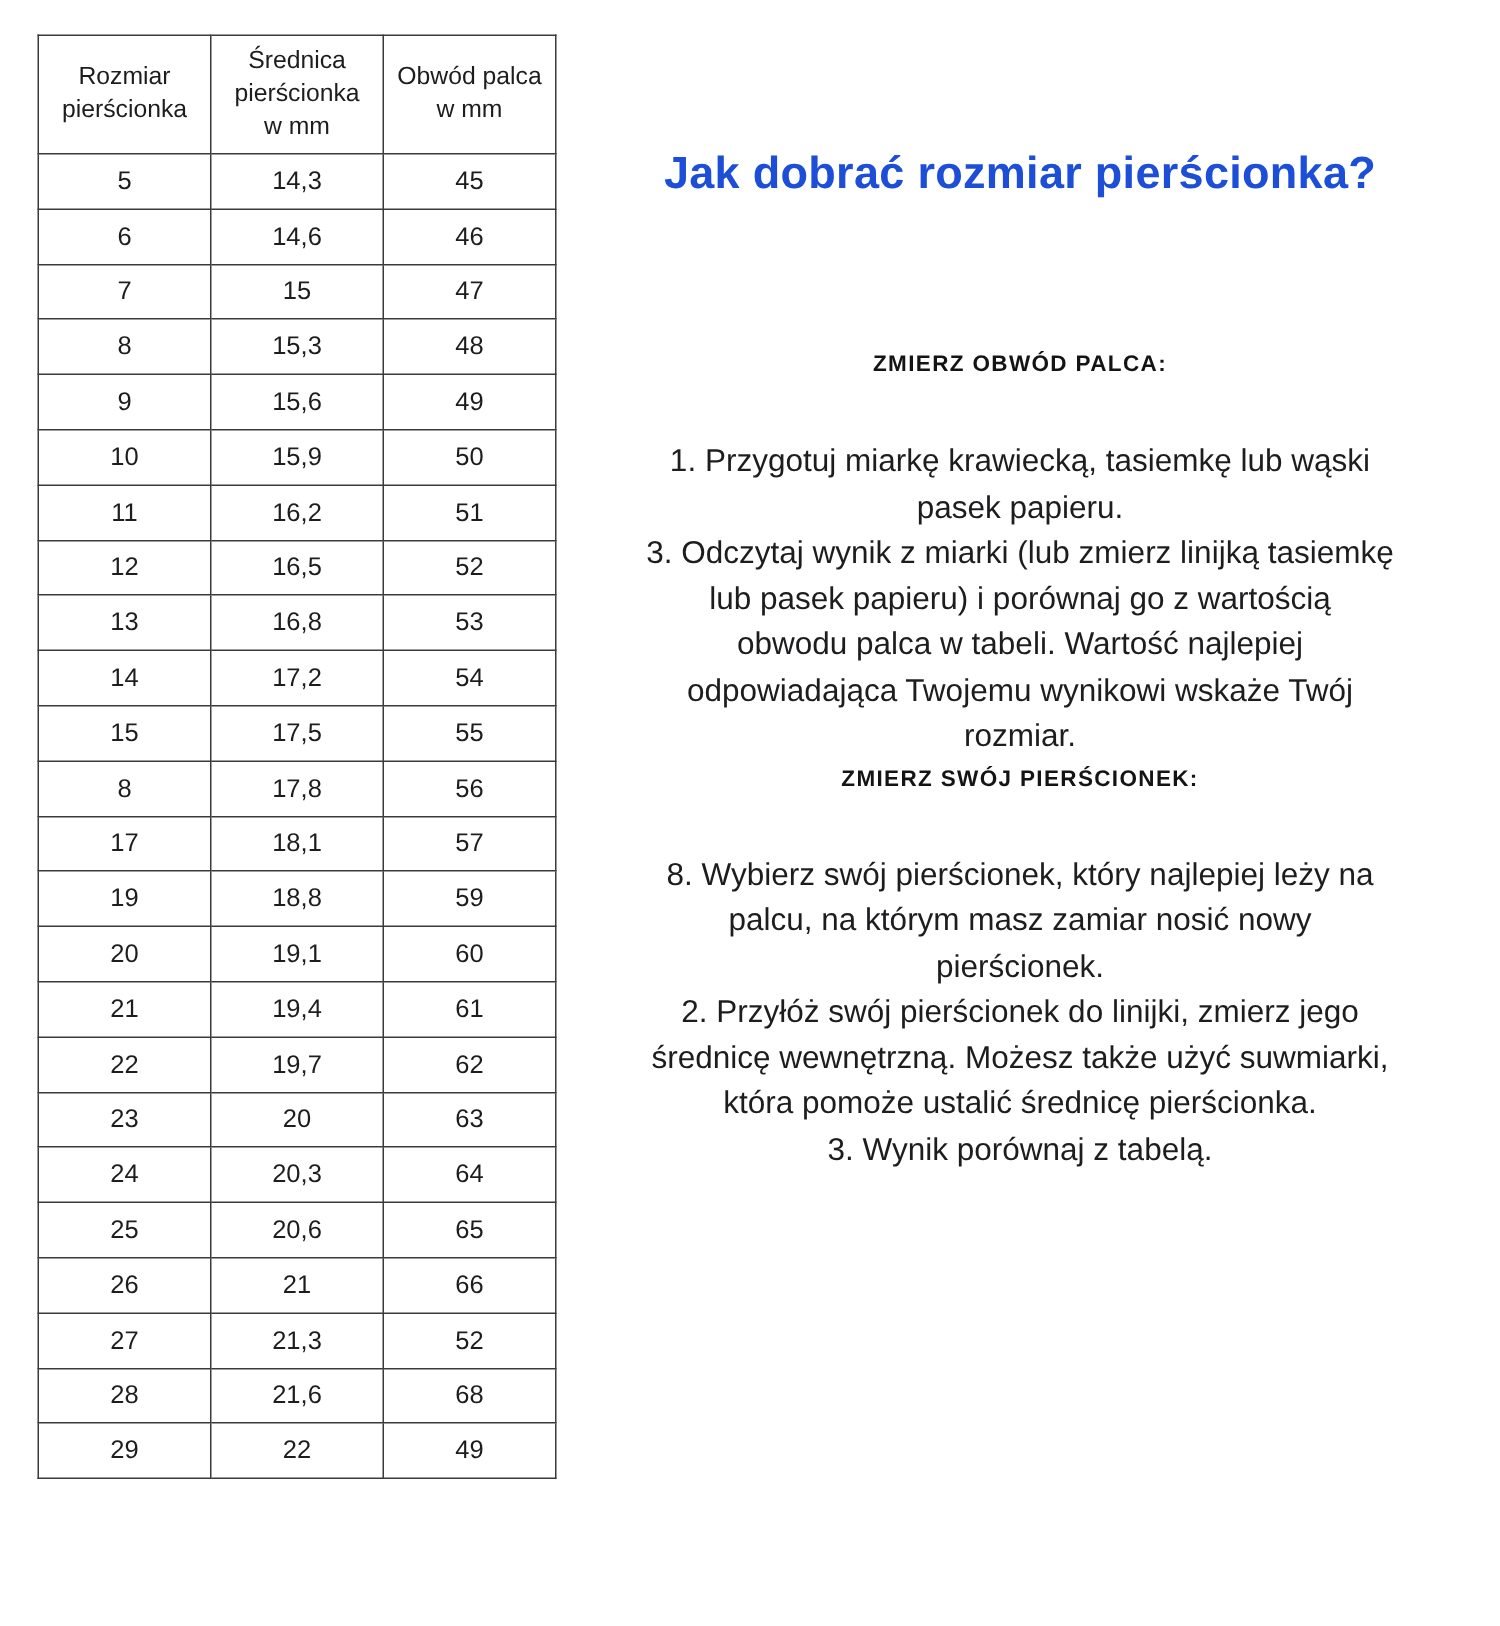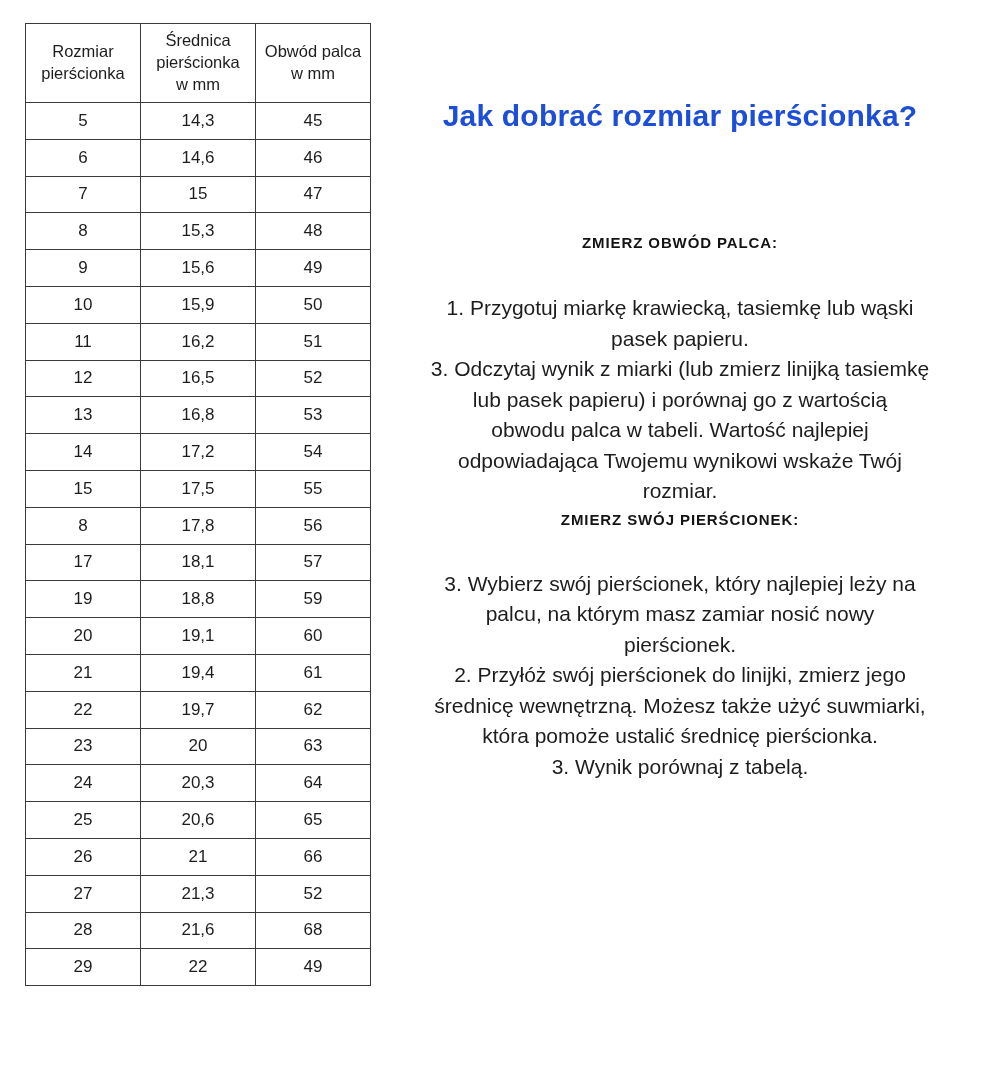--- a/index.html
+++ b/index.html
@@ -235,21 +235,21 @@
 pasek papieru.</p>
       <p>3. Odczytaj wynik z miarki (lub zmierz linijką tasiemkę
 lub pasek papieru) i porównaj go z wartością
 obwodu palca w tabeli. Wartość najlepiej
 odpowiadająca Twojemu wynikowi wskaże Twój
 rozmiar.</p>
     </div>
 
   <h2 class="section-heading heading-2">ZMIERZ SWÓJ PIERŚCIONEK:</h2>
   <div class="instructions instructions-2">
-      <p>3. Wybierz swój pierścionek, który najlepiej leży na
+      <p>8. Wybierz swój pierścionek, który najlepiej leży na
 palcu, na którym masz zamiar nosić nowy
 pierścionek.</p>
       <p>2. Przyłóż swój pierścionek do linijki, zmierz jego
 średnicę wewnętrzną. Możesz także użyć suwmiarki,
 która pomoże ustalić średnicę pierścionka.</p>
       <p>3. Wynik porównaj z tabelą.</p>
     </div>
 </div>
 
 </body></html>

